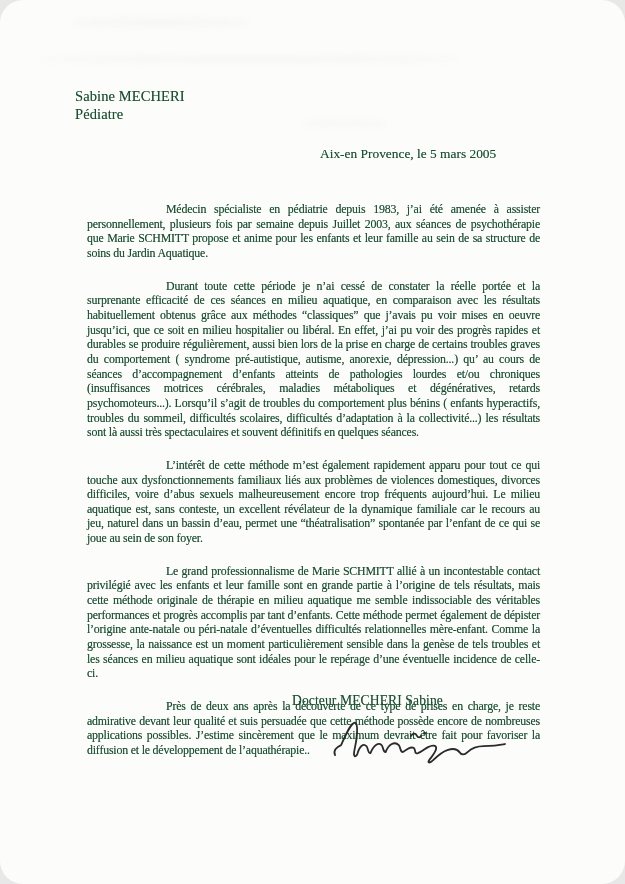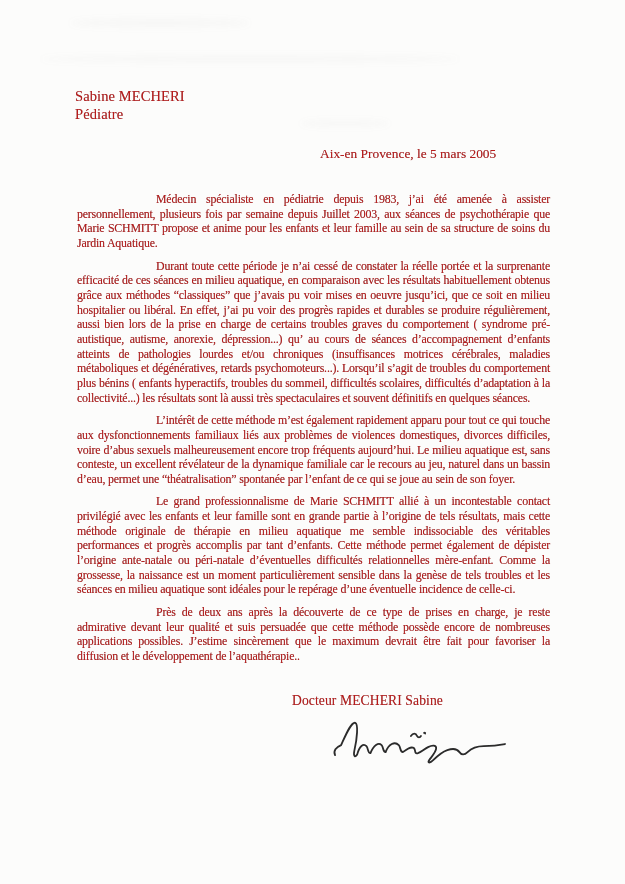--- a/index.html
+++ b/index.html
@@ -8,21 +8,22 @@
     background: #e8e8e8;
   }
   .page {
     position: relative;
     width: 625px;
     height: 884px;
     margin: 0 auto;
     background: #fcfcfb;
     overflow: hidden;
     font-family: "Liberation Serif", "DejaVu Serif", serif;
-    color: #b91c1c;
+    color: #14532d;
+    border-radius: 23px;
   }
   
   .smudge {
     position: absolute;
     background: rgba(120,120,120,0.04);
     border-radius: 50%;
     filter: blur(3px);
     pointer-events: none;
   }
   .smudge.s1 { left: 70px; top: 18px; width: 180px; height: 10px; }
@@ -50,21 +51,21 @@
     left: 69px;
     top: 184px;
     width: 489px;
     font-size: 11.9px;
     line-height: 14.65px;
     letter-spacing: -0.2px;
     text-align: justify;
     text-shadow: 0 0 0.5px rgba(20,20,20,0.45);
   }
   .letter-body p {
-    margin: 8px;
+    margin: 18px;
     text-indent: 79px;
   }
   .signoff {
     position: absolute;
     left: 292px;
     top: 693px;
     font-size: 13.6px;
     letter-spacing: 0.1px;
     text-shadow: 0 0 0.5px rgba(20,20,20,0.4);
   }

